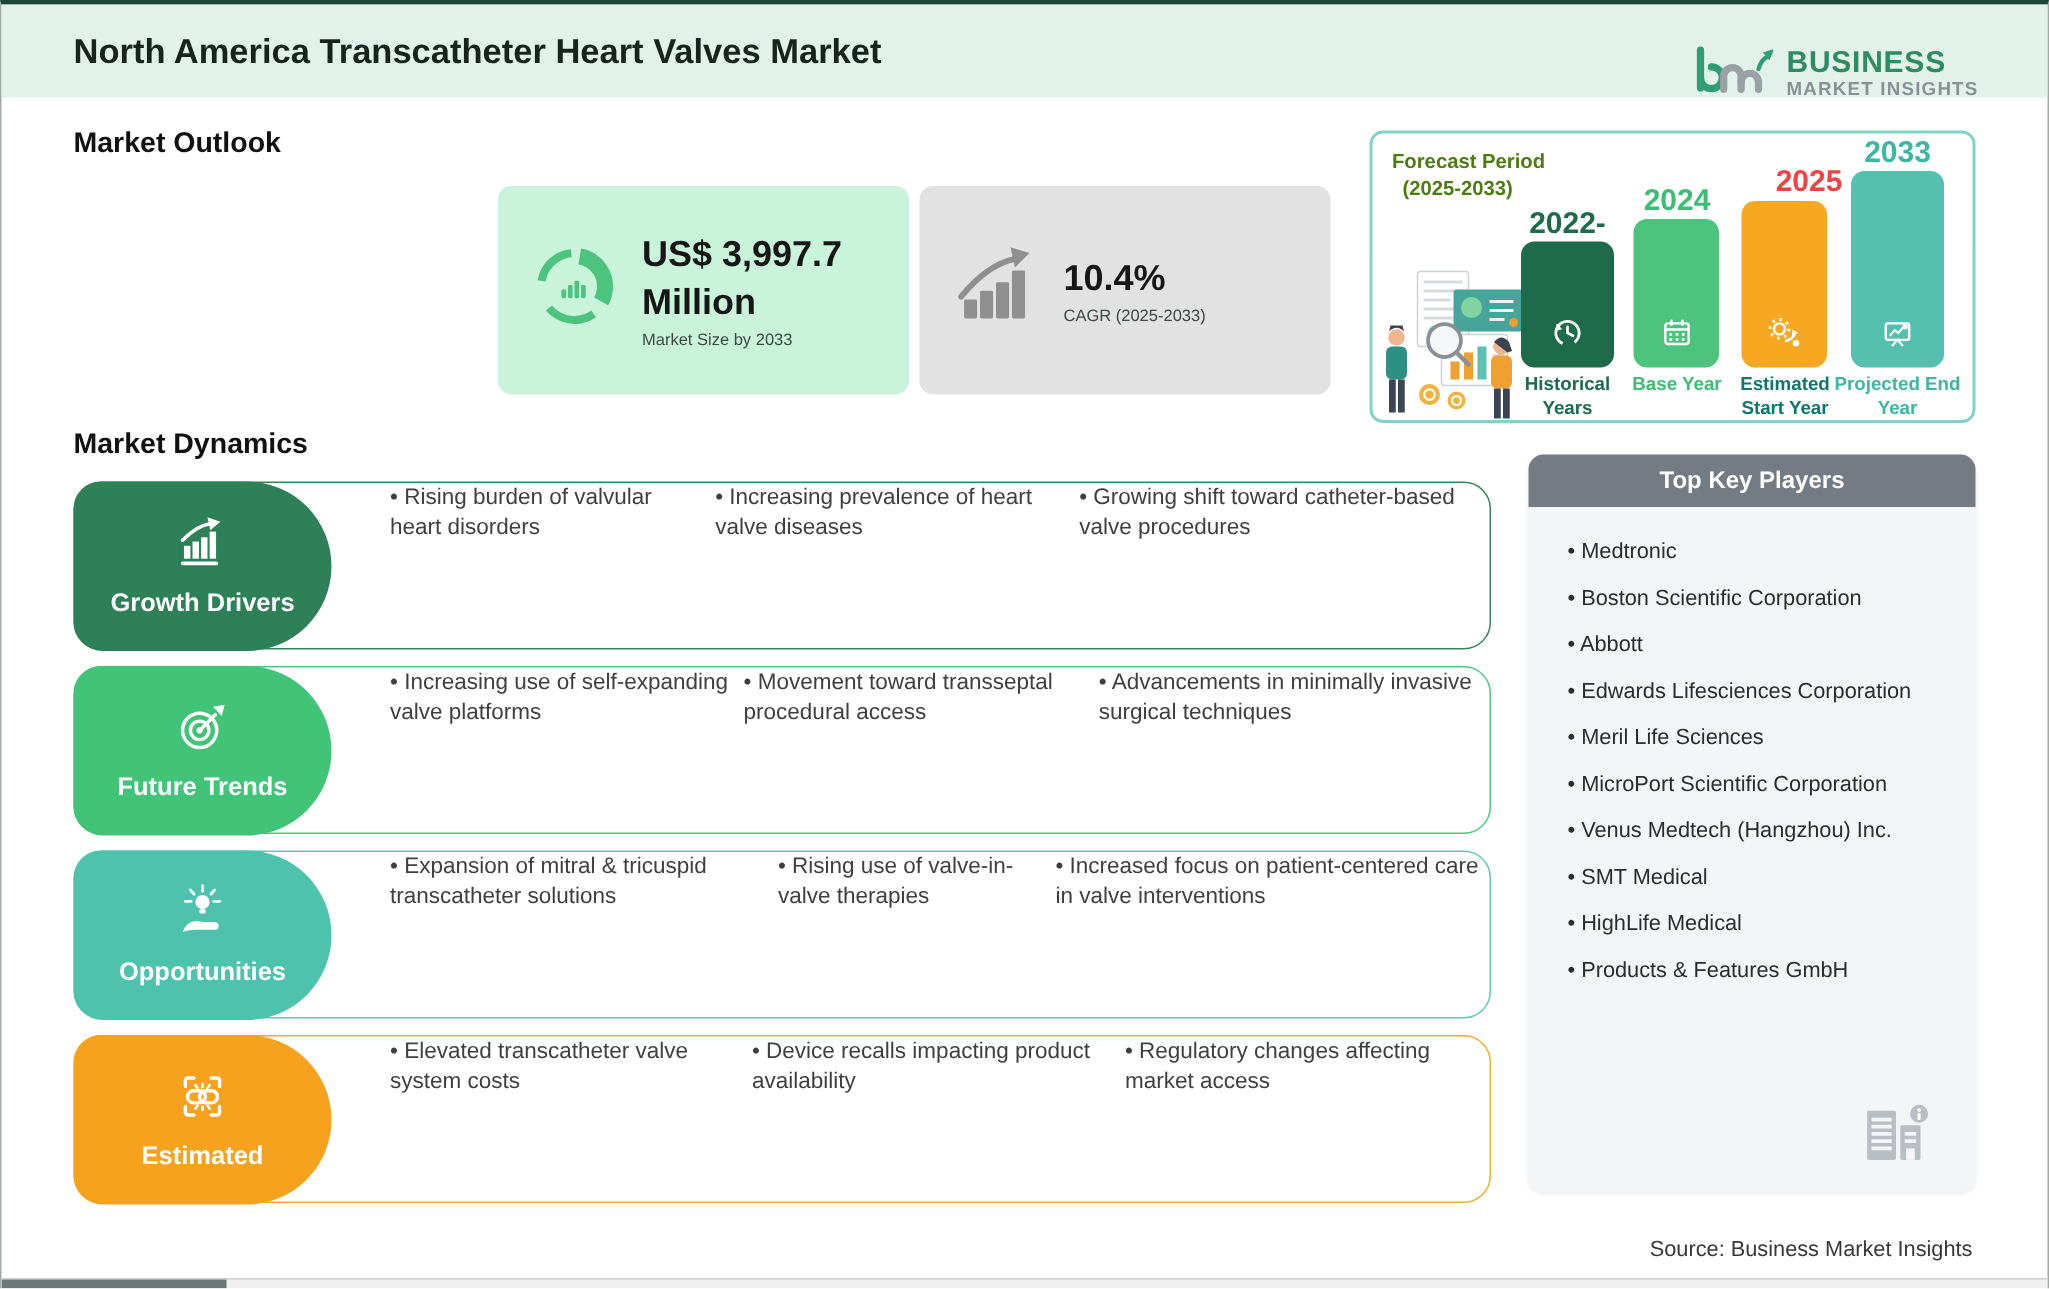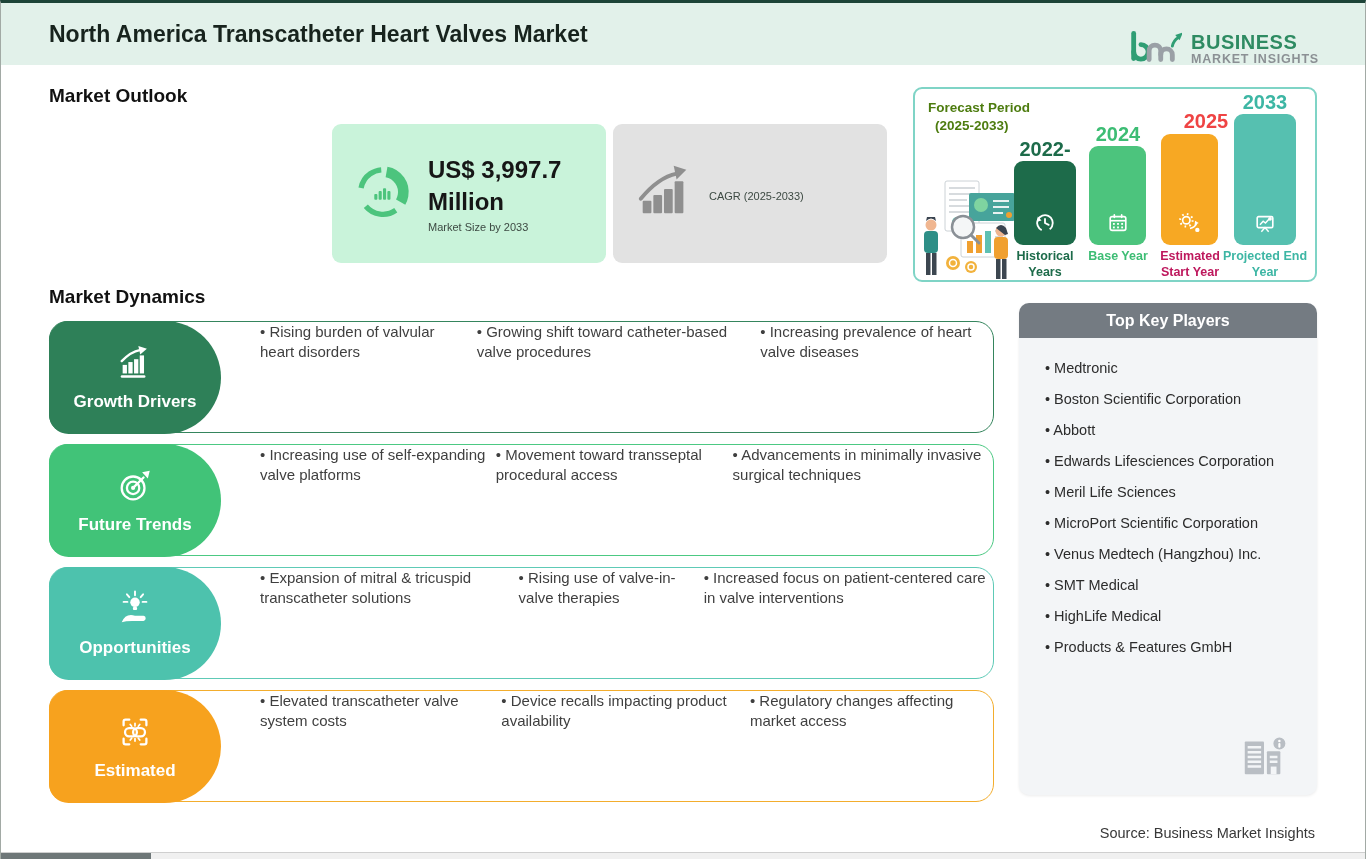--- a/index.html
+++ b/index.html
@@ -43,21 +43,21 @@
   .c1-bar { left:99px;  width:62px; top:72px;  height:84px;  background:#1d6b4a; }
   .c2-bar { left:174px; width:57px; top:57px;  height:99px;  background:#4cc47d; }
   .c3-bar { left:246px; width:57px; top:45px;  height:111px; background:#f7a823; }
   .c4-bar { left:319px; width:62px; top:25px;  height:131px; background:#56c0b0; }
   .c1-year { left:85px;  width:90px; top:49px; color:#1d6b4a; }
   .c2-year { left:158px; width:90px; top:34px; color:#3dbd74; }
   .c3-year { left:246px; width:90px; top:21px; color:#ef4444; }
   .c4-year { left:305px; width:90px; top:2px;  color:#3db6a4; }
   .c1-lab { left:87px;  color:#1d6b4a; }
   .c2-lab { left:160px; color:#3dbd74; }
-  .c3-lab { left:232px; color:#be185d; }
+  .c3-lab { left:232px; color:#0f766e; }
   .c4-lab { left:307px; color:#3db6a4; }
 
   
   .dyn-row { left:48px; width:945px; height:112px; border-radius:18px; background:#fff; }
   #row-growth   { top:318px; border:1.5px solid #35855d; }
   #row-trends   { top:441px; border:1.5px solid #4cc983; }
   #row-opps     { top:564px; border:1.5px solid #5ecab6; }
   #row-restr    { top:687px; border:1.5px solid #f3ad2d; }
   .pill { position:absolute; left:-1px; top:-1px; width:172px; height:113px; border-radius:20px 58px 58px 20px;
           display:flex; flex-direction:column; align-items:center; justify-content:center; gap:6px; }
@@ -144,20 +144,21 @@
           <rect x="10" y="41" width="9" height="13" rx="1"></rect>
             <rect x="21" y="35" width="9" height="19" rx="1"></rect>
           <rect x="32" y="29" width="9" height="25" rx="1"></rect>
             <rect x="43" y="21" width="9" height="33" rx="1"></rect>
         </g>
         <path d="M8 39 Q26 17 45 13" fill="none" stroke="#8f8f8f" stroke-width="4" stroke-linecap="round"></path>
         <path d="M42 5 L55 9 L45 19 Z" fill="#8f8f8f"></path>
       </svg>
     </span>
     <div class="stat-text">
+      <div class="stat-value">10.4%</div>
       <div class="stat-label">CAGR (2025-2033)</div>
     </div>
   </div>
 
   <div id="forecast-panel" class="abs">
     <div id="forecast-title" class="abs">
       <div>Forecast Period</div>
       <div class="t2">(2025-2033)</div>
     </div>
 
@@ -282,22 +283,22 @@
             </g>
           <rect x="5" y="33" width="26" height="2.6" rx="1.3" fill="#fff"></rect>
           <path d="M6 18 Q16 8 25 6.5" stroke="#fff" stroke-width="2.5" fill="none" stroke-linecap="round"></path>
           <path d="M23.5 2 L32.5 5 L25.5 11 Z" fill="#fff"></path>
         </svg>
       </span>
       <div class="pill-label">Growth Drivers</div>
     </div>
     <ul class="bullets">
       <li><span>Rising burden of valvular heart disorders</span></li>
+      <li><span>Increasing prevalence of heart valve diseases</span></li>
       <li><span>Growing shift toward catheter-based valve procedures</span></li>
-      <li><span>Increasing prevalence of heart valve diseases</span></li>
     </ul>
   </div>
 
   <div id="row-trends" class="abs dyn-row">
     <div class="pill">
       <span>
         <svg width="40" height="38" viewBox="0 0 40 40">
           <circle cx="18" cy="22" r="12" stroke="#fff" stroke-width="2.4" fill="none"></circle>
           <circle cx="18" cy="22" r="6.5" stroke="#fff" stroke-width="2.4" fill="none"></circle>
           <circle cx="18" cy="22" r="2.2" fill="#fff"></circle>

